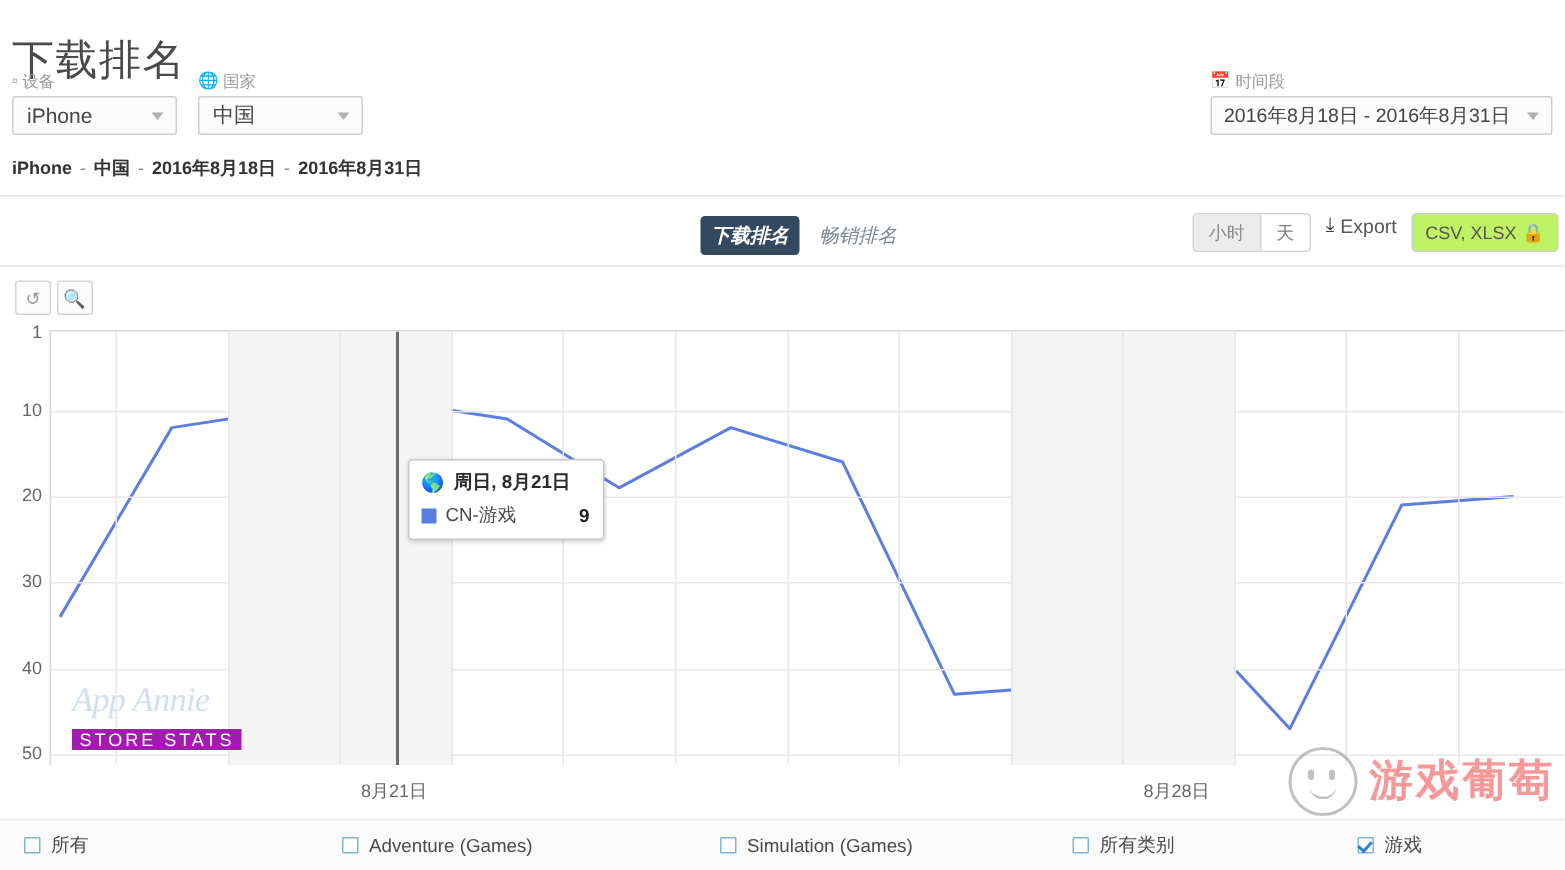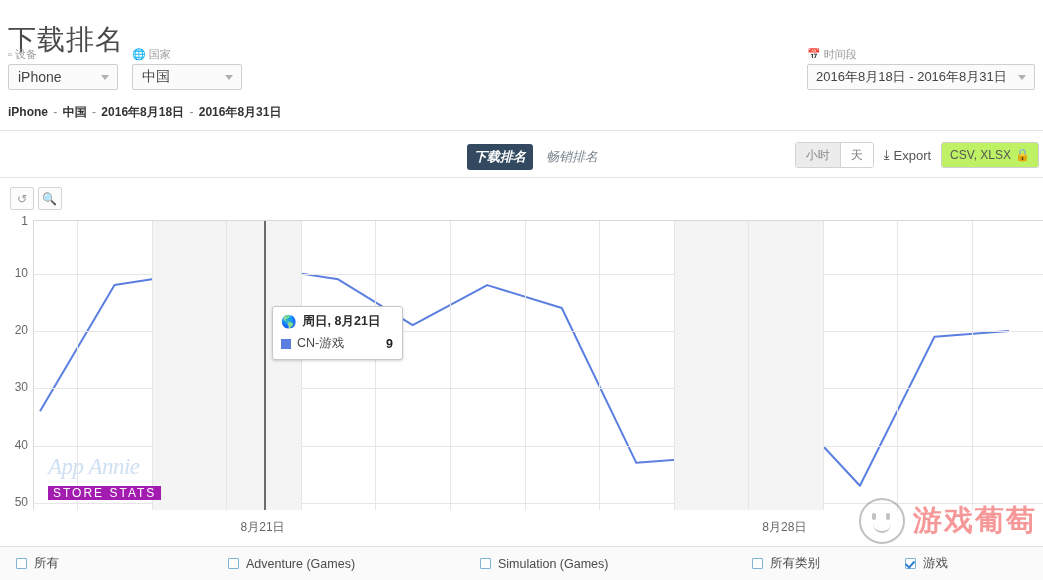--- a/index.html
+++ b/index.html
@@ -58,21 +58,21 @@
 
   
   .tabs{position:absolute;left:467px;top:144px;display:flex;align-items:center;gap:6px;}
   .tab{
     font-size:13px;padding:4px 7px;border-radius:3px;color:#7a8590;cursor:pointer;
     white-space:nowrap;
     font-style:italic;
   }
   .tab.active{background:#33495f;color:#fff;font-weight:bold;}
 
-  .right-tools{position:absolute;right:4px;top:142px;display:flex;align-items:center;gap:10px;}
+  .right-tools{position:absolute;right:4px;top:142px;display:flex;align-items:flex-start;gap:10px;}
   .seg{display:flex;border:1px solid #d3d3d3;border-radius:3px;overflow:hidden;height:24px;}
   .seg div{
     font-size:12px;padding:0 10px;display:flex;align-items:center;cursor:pointer;
     background:#fff;color:#7d7d7d;
   }
   .seg div.on{background:#ececec;color:#8a8a8a;}
   .seg div+div{border-left:1px solid #d3d3d3;}
   .export{display:flex;align-items:center;gap:4px;font-size:13px;color:#555;cursor:pointer;}
   .export .dl{font-size:13px;color:#3b3b3b;}
   .csvbtn{
@@ -325,21 +325,21 @@
         <span>所有</span>
       </div>
       <div class="lg" style="position: absolute; left: 228px;">
         <span class="box"></span>
         <span>Adventure (Games)</span>
       </div>
       <div class="lg" style="position: absolute; left: 480px;">
         <span class="box"></span>
         <span>Simulation (Games)</span>
       </div>
-      <div class="lg" style="position: absolute; left: 752px; text-align: right;">
+      <div class="lg" style="position: absolute; left: 715px; text-align: right;">
         <span class="box"></span>
         <span>所有类别</span>
       </div>
       <div class="lg" style="position: absolute; left: 905px;">
         <span class="box checked"></span>
         <span>游戏</span>
       </div>
     </div>
 </div>
 

